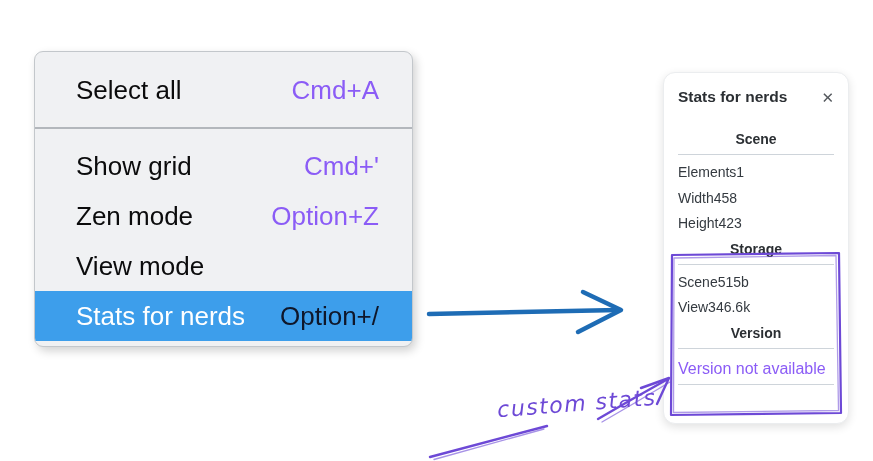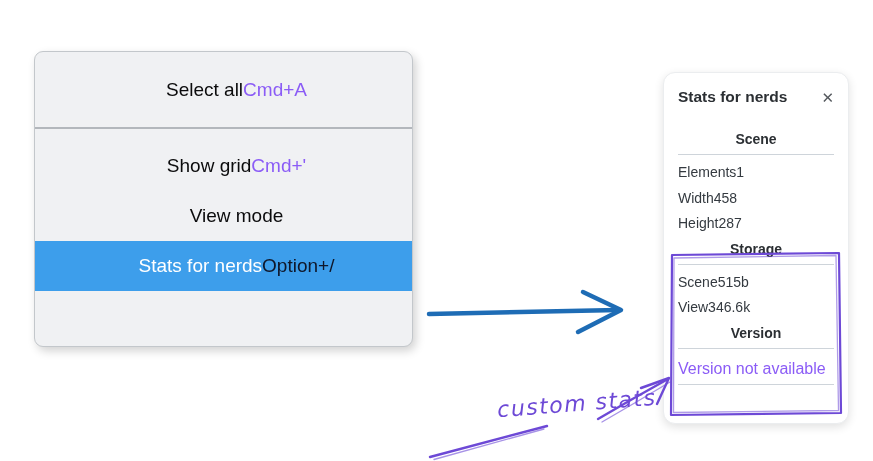--- a/index.html
+++ b/index.html
@@ -17,23 +17,23 @@
     box-shadow: 3px 4px 10px rgba(0,0,0,0.18);
     padding: 13px 0 14px 0;
     display: flex;
     flex-direction: column;
     overflow: hidden;
   }
   .menu-item {
     height: 50px;
     display: flex;
     align-items: center;
-    justify-content: center;
-    padding: 0 15px 0 41px;
-    font-size: 19px;
+    justify-content: space-between;
+    padding: 0 33px 0 41px;
+    font-size: 26px;
     color: #0b0b0c;
     cursor: default;
     flex: 0 0 auto;
   }
   .menu-item .mi-shortcut { color: #8b5cf6; }
   .menu-item.highlighted { background: #3d9eeb; color: #ffffff; }
   .menu-item.highlighted .mi-shortcut { color: #0f172a; }
   .menu-divider {
     height: 2px;
     background: #b3b7bc;
@@ -105,20 +105,24 @@
   <div class="menu-item">
     <span class="mi-label">Select all</span>
     <span class="mi-shortcut">Cmd+A</span>
   </div>
   <div class="menu-divider"></div>
   <div class="menu-item">
     <span class="mi-label">Show grid</span>
     <span class="mi-shortcut">Cmd+'</span>
   </div>
   <div class="menu-item">
+    <span class="mi-label">Zen mode</span>
+    <span class="mi-shortcut">Option+Z</span>
+  </div>
+  <div class="menu-item">
     <span class="mi-label">View mode</span>
   </div>
   <div class="menu-item highlighted">
     <span class="mi-label">Stats for nerds</span>
     <span class="mi-shortcut">Option+/</span>
   </div>
 </div>
 
 <div class="stats-panel">
   <div class="panel-header">
@@ -132,21 +136,21 @@
     <div class="stat-row">
       <span class="stat-label">Elements</span>
       <span class="stat-value">1</span>
     </div>
     <div class="stat-row">
       <span class="stat-label">Width</span>
       <span class="stat-value">458</span>
     </div>
     <div class="stat-row">
       <span class="stat-label">Height</span>
-      <span class="stat-value">287</span>
+      <span class="stat-value">423</span>
     </div>
   </div>
 
   <div class="section sec-storage">
     <div class="section-heading">Storage</div>
     <hr class="rule">
     <div class="stat-row">
       <span class="stat-label">Scene</span>
       <span class="stat-value">515b</span>
     </div>

